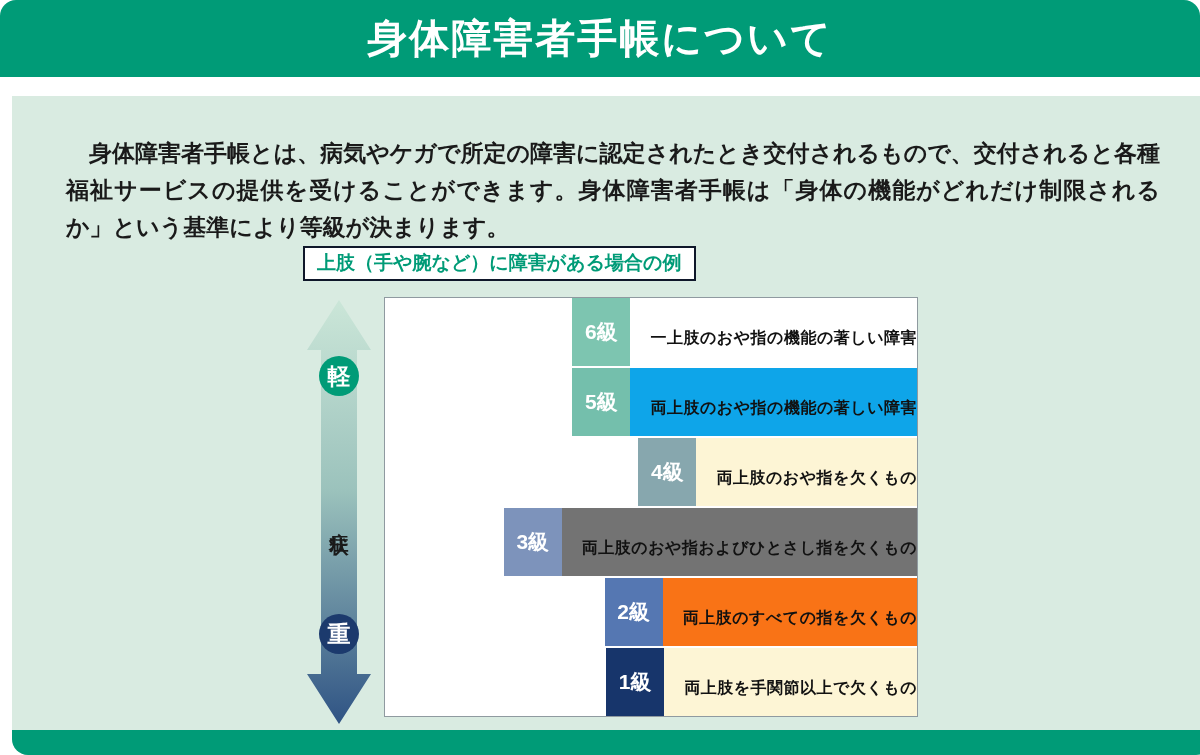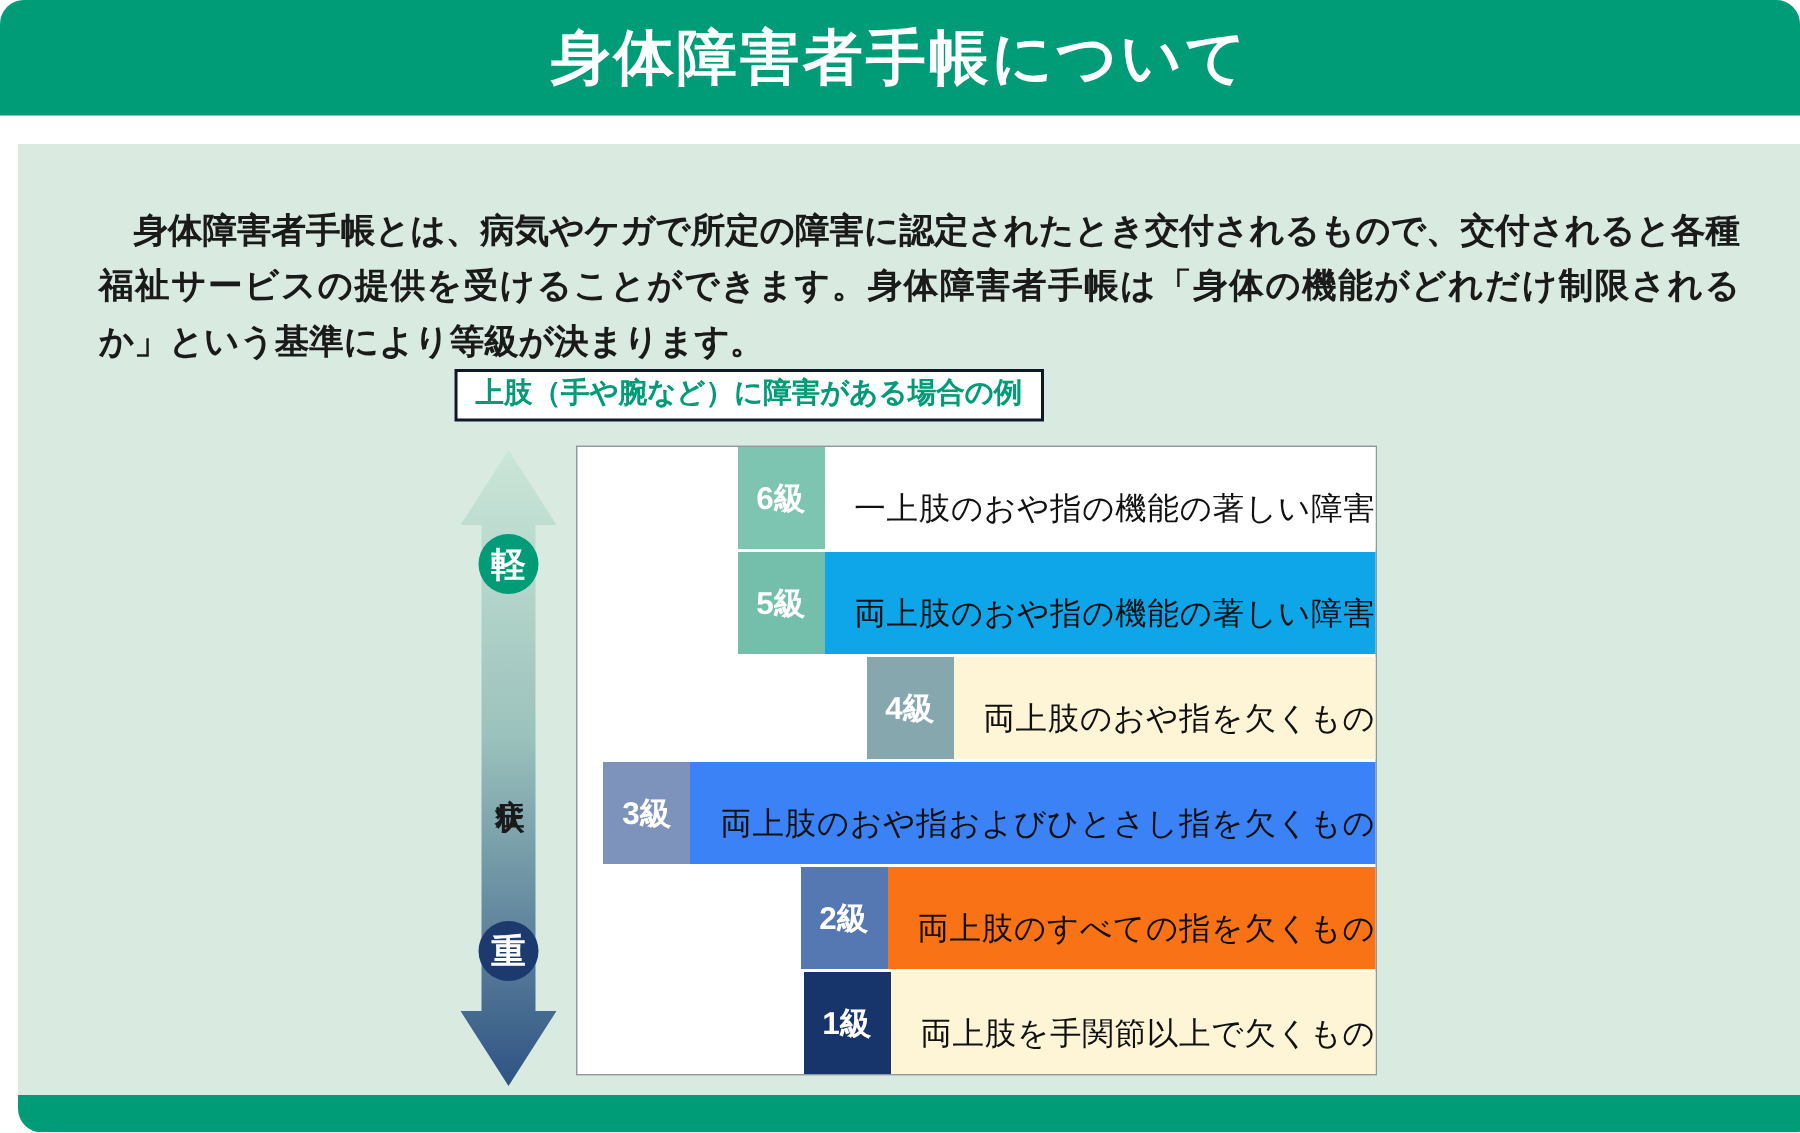--- a/index.html
+++ b/index.html
@@ -52,21 +52,21 @@
     display:flex;flex-direction:column;gap:2px;
     border:1px solid #8f9aa0;background:#ffffff;align-items:flex-end;
   }
   .table-row{display:flex;height:68px;}
   .grade-cell{
     width:58px;flex:0 0 58px;display:flex;align-items:center;justify-content:center;
     color:#ffffff;font-size:21px;font-weight:bold;
   }
   .grade-description{
     flex:1;display:flex;align-items:center;padding-left:20px;
-    font-size:21px;color:#111111;font-weight:400;letter-spacing:0.5px;margin-top:13px;
+    font-size:16px;color:#111111;font-weight:700;letter-spacing:0.5px;margin-top:13px;
   }
 
   .footer-bar{
     position:absolute;left:0;bottom:0;width:1200px;height:25px;background:#009b77;
   }
 </style>
 </head>
 <body>
 
 <div class="page">
@@ -103,21 +103,21 @@
         <div class="grade-description">一上肢のおや指の機能の著しい障害</div>
       </div>
       <div class="table-row" style="background: #0ea5e9;">
         <div class="grade-cell" style="background: rgb(116, 191, 172);">5級</div>
         <div class="grade-description">両上肢のおや指の機能の著しい障害</div>
       </div>
       <div class="table-row" style="background: rgb(253, 245, 213);">
         <div class="grade-cell" style="background: rgb(135, 167, 174);">4級</div>
         <div class="grade-description">両上肢のおや指を欠くもの</div>
       </div>
-      <div class="table-row" style="background: #3b82f6;">
+      <div class="table-row" style="background: #737373;">
         <div class="grade-cell" style="background: rgb(125, 147, 187);">3級</div>
         <div class="grade-description">両上肢のおや指およびひとさし指を欠くもの</div>
       </div>
       <div class="table-row" style="background: #f97316;">
         <div class="grade-cell" style="background: rgb(85, 119, 178);">2級</div>
         <div class="grade-description">両上肢のすべての指を欠くもの</div>
       </div>
       <div class="table-row" style="background: rgb(253, 245, 213);">
         <div class="grade-cell" style="background: rgb(23, 53, 107);">1級</div>
         <div class="grade-description">両上肢を手関節以上で欠くもの</div>

